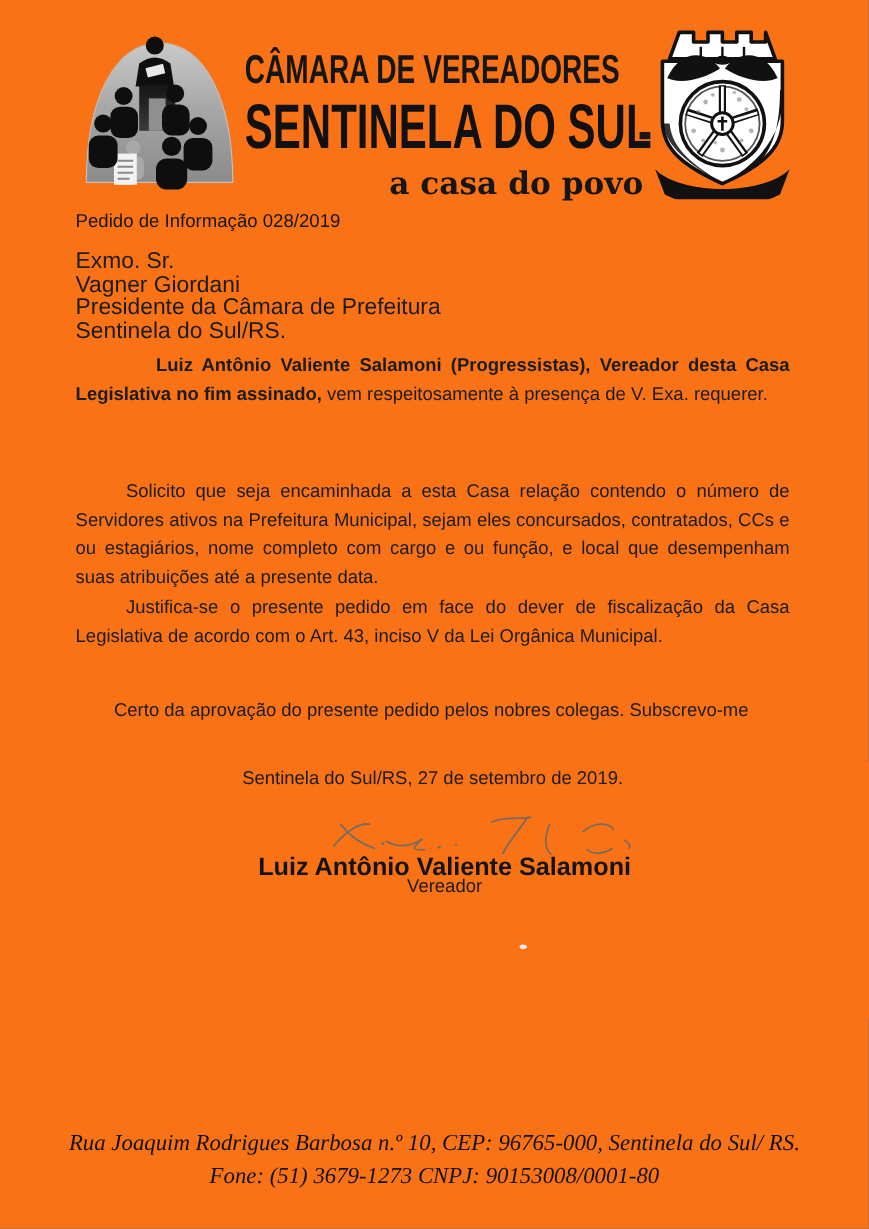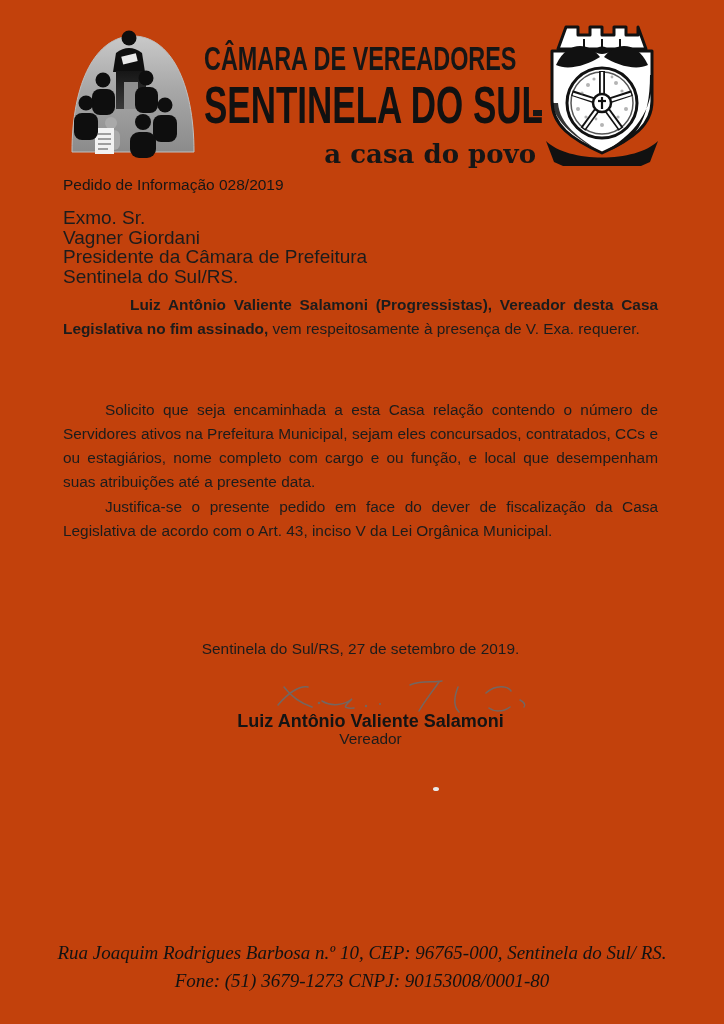--- a/index.html
+++ b/index.html
@@ -1,19 +1,19 @@
 <!DOCTYPE html>
 <html lang="pt"><head>
 <meta charset="utf-8">
 <style>
   html,body{margin:0;padding:0;background:#777;}
   .page{
     position:relative;
     width:724px;height:1024px;
-    background:#c2410c;
+    background:#f97316;
     margin:0 auto;
     overflow:hidden;
     font-family:"Liberation Sans",sans-serif;
     color:#1c1c1c;
   }
   
   .logo{position:absolute;left:66px;top:24px;width:134px;height:136px;}
   .crest{position:absolute;left:538px;top:13px;width:128px;height:153px;}
   .header-text{position:absolute;left:204px;top:40px;width:336px;}
   .org-line1{
@@ -51,21 +51,21 @@
     font-size:15.4px;text-indent:32px;
   }
   .dateline{
     position:absolute;left:63px;top:640px;width:595px;
     text-align:center;font-size:15.4px;
   }
   
   .sig-scribble{position:absolute;left:262px;top:678px;width:268px;height:38px;}
   .sig-name{
     position:absolute;left:63px;top:711px;width:615px;
-    text-align:center;font-weight:700;font-size:18px;color:#141414;
+    text-align:center;font-weight:700;font-size:21px;color:#141414;
   }
   .sig-role{
     position:absolute;left:63px;top:730px;width:615px;
     text-align:center;font-size:15.4px;
   }
   
   .footer{
     position:absolute;left:0;top:939px;width:724px;
     text-align:center;
     font-family:Liberation Serif, serif;font-style:italic;font-weight:500;
@@ -195,20 +195,21 @@
     <div>Presidente da Câmara de Prefeitura</div>
     <div>Sentinela do Sul/RS.</div>
   </div>
 
   <div class="para p1"><span class="bold">Luiz Antônio Valiente Salamoni (Progressistas), Vereador desta Casa Legislativa no fim assinado,</span><span> vem respeitosamente à presença de V. Exa. requerer.</span></div>
 
   <div class="para p2">Solicito que seja encaminhada a esta Casa relação contendo o número de Servidores ativos na Prefeitura Municipal, sejam eles concursados, contratados, CCs e ou estagiários, nome completo com cargo e ou função, e local que desempenham suas atribuições até a presente data.</div>
 
   <div class="para p3">Justifica-se o presente pedido em face do dever de fiscalização da Casa Legislativa de acordo com o Art. 43, inciso V da Lei Orgânica Municipal.</div>
 
+  <div class="closing">Certo da aprovação do presente pedido pelos nobres colegas. Subscrevo-me</div>
 
   <div class="dateline">Sentinela do Sul/RS, 27 de setembro de 2019.</div>
 
   <div class="sig-scribble">
     <svg viewBox="0 0 268 38" width="268" height="38">
       <g fill="none" stroke="#6b6b6b" stroke-width="1.5" stroke-linecap="round" opacity="0.9">
         <path d="M16,27 C26,15 38,7 46,9"></path>
         <path d="M22,9 C28,17 38,25 50,29"></path>
         <path d="M60,23 C70,29 82,27 90,21 C84,27 78,31 92,30"></path>
         <path d="M148,7 C160,2 172,5 180,3"></path>

